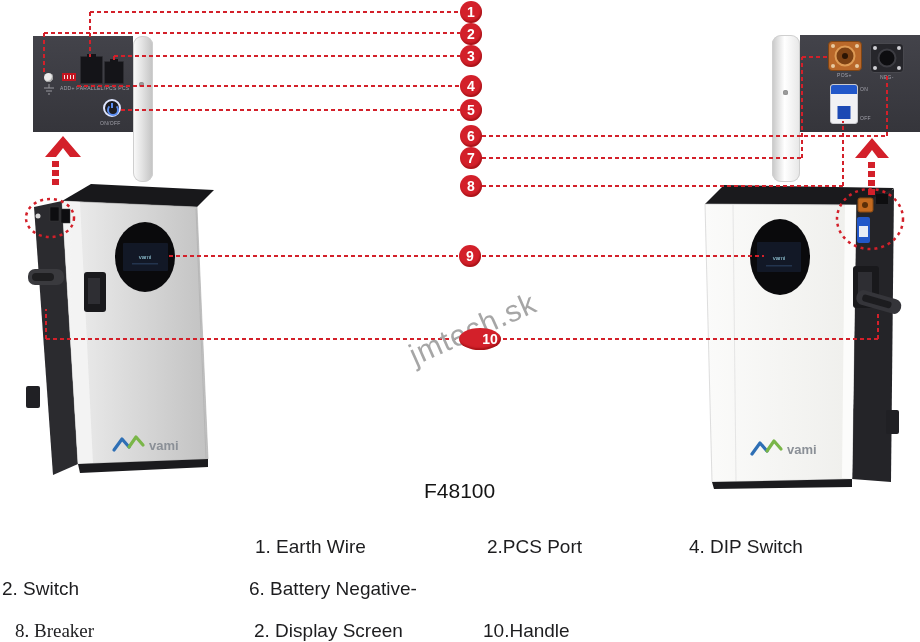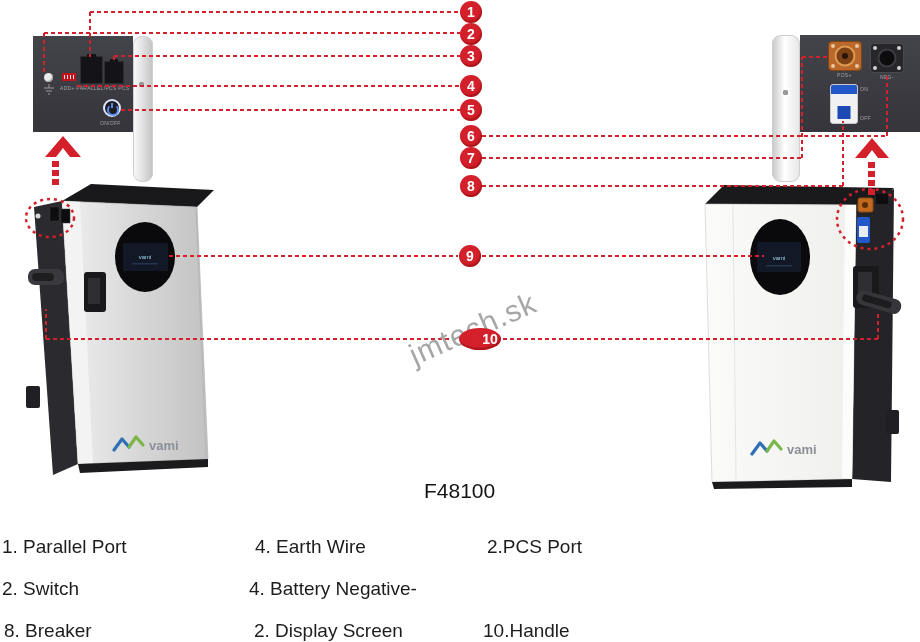--- a/index.html
+++ b/index.html
@@ -205,22 +205,22 @@
   <div class="co" style="left:460px;top:75px;">4</div>
   <div class="co" style="left:460px;top:99px;">5</div>
   <div class="co" style="left:460px;top:125px;">6</div>
   <div class="co" style="left:460px;top:147px;">7</div>
   <div class="co" style="left:460px;top:175px;">8</div>
   <div class="co" style="left:459px;top:245px;">9</div>
   <div class="co" style="left:459px;top:328px;padding-left:20px;">10</div>
 
   <div id="model-title" style="left:424px;top:479px;">F48100</div>
 
-  <div class="legend-item" style="left:2px;top:536px;">1. Parallel Port</div>
-  <div class="legend-item" style="left:255px;top:536px;">4. Earth Wire</div>
+  <div class="legend-item" style="left:255px;top:536px;">1. Earth Wire</div>
   <div class="legend-item" style="left:487px;top:536px;">2.PCS Port</div>
+  <div class="legend-item" style="left:689px;top:536px;">4. DIP Switch</div>
   <div class="legend-item" style="left:2px;top:578px;">2. Switch</div>
-  <div class="legend-item" style="left:249px;top:578px;">4. Battery Negative-</div>
-  <div class="legend-item" style="left:4px;top:620px;">8. Breaker</div>
+  <div class="legend-item" style="left:249px;top:578px;">6. Battery Negative-</div>
+  <div class="legend-item" style="left:15px;top:620px;font-family:Liberation Serif, serif;">8. Breaker</div>
   <div class="legend-item" style="left:254px;top:620px;">2. Display Screen</div>
   <div class="legend-item" style="left:483px;top:620px;">10.Handle</div>
 
 </div>
 
 </body></html>

